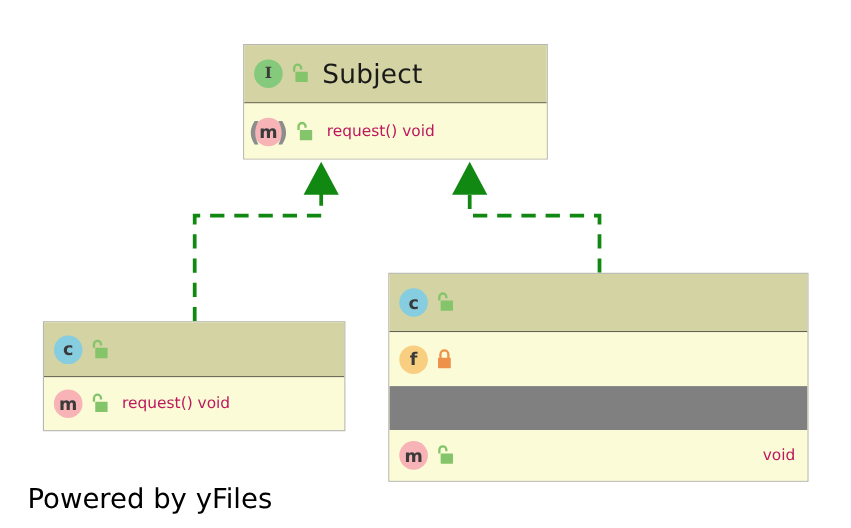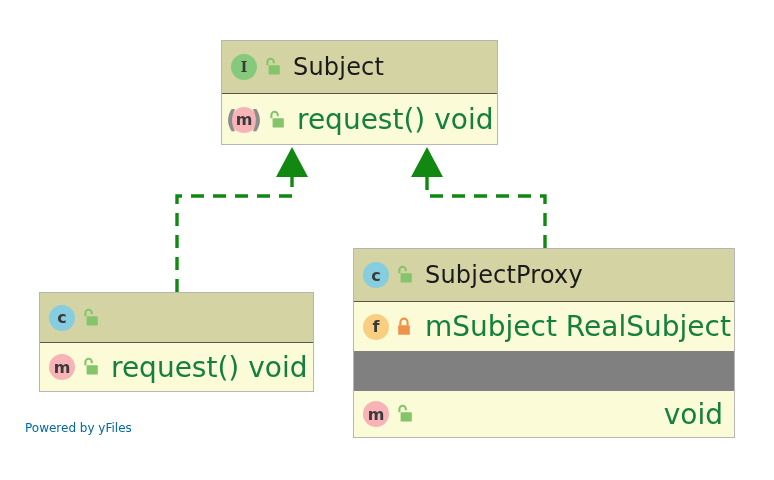--- a/index.html
+++ b/index.html
@@ -63,22 +63,22 @@
     background: #808080;
   }
 
   .node-title {
     font-size: 24px;
     color: #1a1a1a;
     letter-spacing: 0.2px;
     white-space: nowrap;
   }
   .member-text {
-    font-size: 28px;
-    color: #15803d;
+    font-size: 14px;
+    color: #be185d;
     white-space: nowrap;
   }
   .member-left {
     flex: 0 0 auto;
   }
   .member-spacer {
     flex: 1 1 auto;
     min-width: 8px;
   }
   .member-right {
@@ -126,24 +126,24 @@
     margin-right: 12px;
     margin-left: 3px;
     display: block;
   }
   .badge-abstract + .lock { margin-left: 7px; }
 
   
   #yfiles-watermark {
     position: absolute;
     left: 25px;
-    top: 421px;
+    top: 439px;
     z-index: 3;
-    font-size: 12px;
-    color: #0369a1;
+    font-size: 25px;
+    color: #000000;
     font-family: "DejaVu Sans", sans-serif;
     white-space: nowrap;
   }
 </style>
 </head>
 <body>
 
 <div id="diagram-canvas">
 
   <svg id="edges-layer" viewBox="0 0 774 480" width="774" height="480" xmlns="http://www.w3.org/2000/svg">
@@ -203,30 +203,28 @@
   </div>
 
   <div class="uml-node" id="node-subjectproxy" style="left:353px; top:248px; width:382px; height:190px;">
 
     <div class="uml-header" style="height:53px;">
       <span class="badge badge-class">c</span>
       <svg class="lock" viewBox="0 0 18 20">
         <path d="M4.4,8.2 L4.4,5.0 A3.2,3.2 0 0 1 10.8,5.0 L10.8,6.2" fill="none" stroke="#84c46a" stroke-width="2.1"></path>
         <rect x="5.6" y="8.2" width="11.2" height="9.4" rx="0.6" fill="#84c46a"></rect>
       </svg>
-      <span class="node-title">SubjectProxy</span>
     </div>
 
     <div class="uml-row" style="height:49px;">
       <span class="badge badge-field">f</span>
       <svg class="lock" viewBox="0 0 18 20">
         <path d="M5.4,8.4 L5.4,5.2 A3.6,3.6 0 0 1 12.6,5.2 L12.6,8.4" fill="none" stroke="#ef9249" stroke-width="2.1"></path>
         <rect x="3.2" y="8.2" width="11.6" height="9.6" rx="0.6" fill="#ef9249"></rect>
       </svg>
-      <span class="member-text member-left">mSubject RealSubject</span>
     </div>
 
     <div class="uml-row selected-band" style="height:40px;"></div>
 
     <div class="uml-row" style="height:46px;">
       <span class="badge badge-method">m</span>
       <svg class="lock" viewBox="0 0 18 20">
         <path d="M4.4,8.2 L4.4,5.0 A3.2,3.2 0 0 1 10.8,5.0 L10.8,6.2" fill="none" stroke="#84c46a" stroke-width="2.1"></path>
         <rect x="5.6" y="8.2" width="11.2" height="9.4" rx="0.6" fill="#84c46a"></rect>
       </svg>

